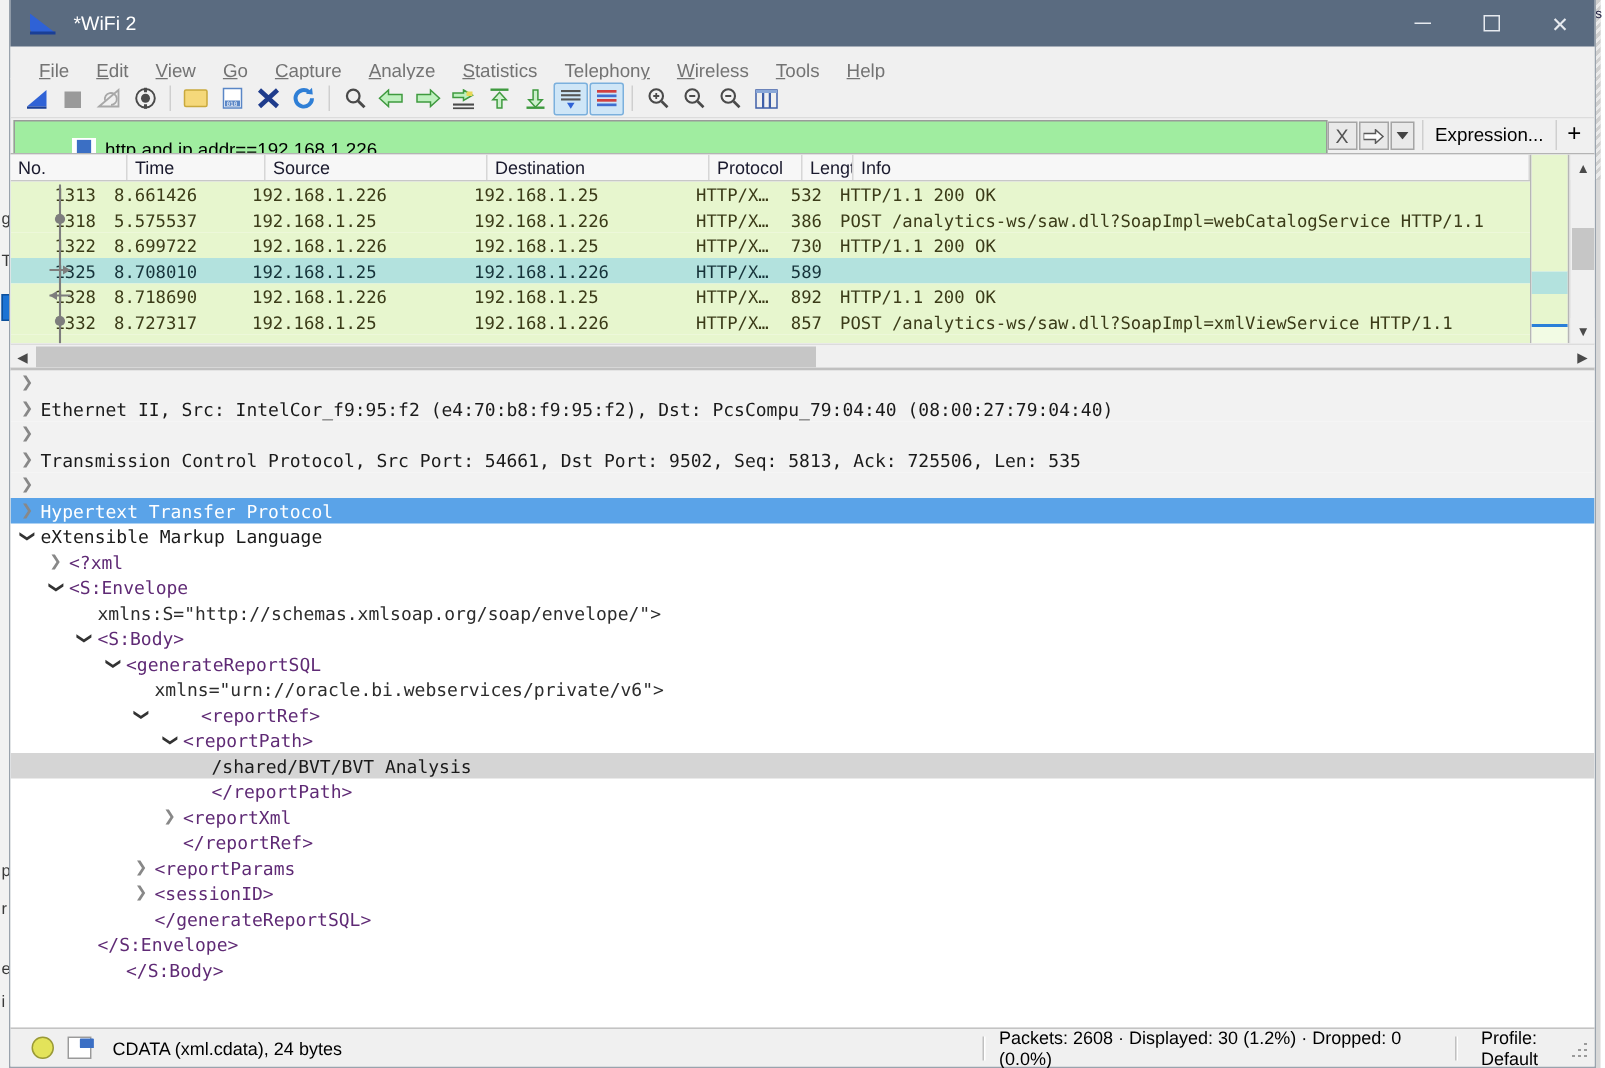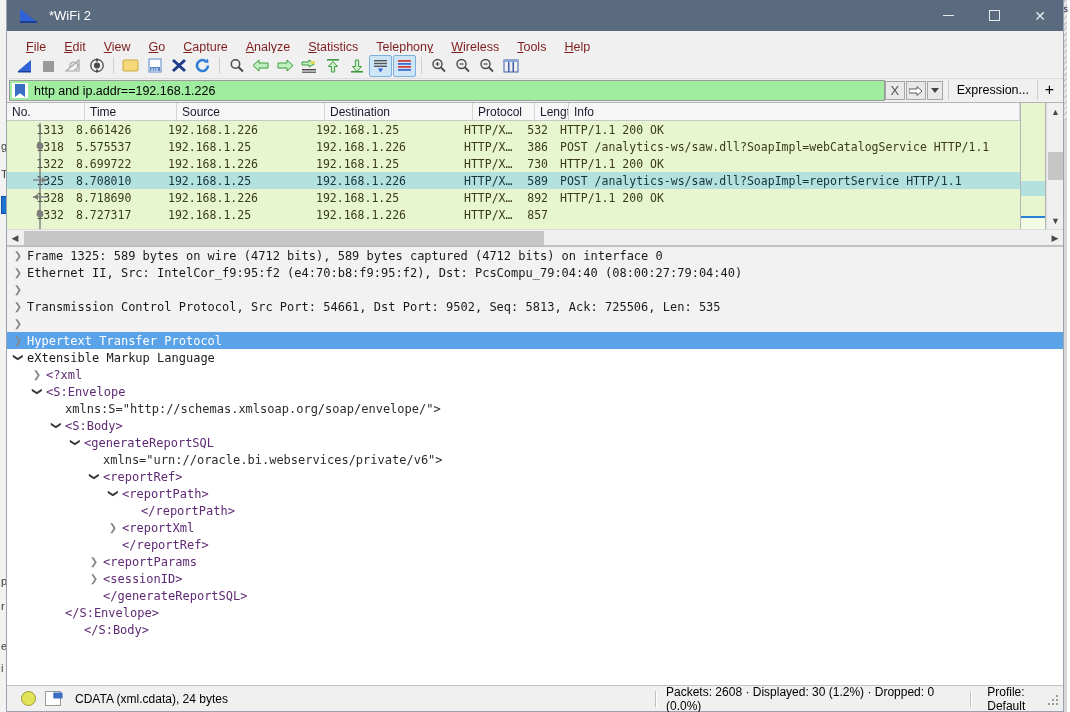--- a/index.html
+++ b/index.html
@@ -77,21 +77,21 @@
   .winbtn .mn { width: 11px; height: 1px; background: #e6eaef; display: block; }
   .winbtn .mx { width: 11px; height: 11px; border: 1.5px solid #e6eaef; display: block; }
 
   
   #menubar {
     height: 22px; flex: 0 0 22px; background: #f0f0f0;
     display: flex; align-items: center; padding-left: 10px;
     border-bottom: 1px solid #f0f0f0;
   }
   .menu-item {
-    padding: 2px 9px; font-size: 12.5px; color: #7f1d1d; cursor: default;
+    padding: 2px 9px; font-size: 12.5px; color: #737373; cursor: default;
     font-family: "Liberation Sans", sans-serif;
     margin-top: 11px;
   }
   .menu-item u { text-decoration: underline; }
 
   
   #toolbar {
     height: 26px; flex: 0 0 26px; background: #f0f0f0;
     display: flex; align-items: center; padding-left: 6px; gap: 1px;
     border-bottom: 1px solid #dcdcdc;
@@ -103,21 +103,21 @@
   .tb.sel { background: #cfe6f7; border: 1px solid #7bb0dd; border-radius: 2px; }
   .tbsep { width: 1px; height: 17px; background: #cfcfcf; margin: 0 4px; }
 
   
   #filterbar {
     height: 23px; flex: 0 0 23px; background: #f0f0f0;
     display: flex; align-items: stretch; padding: 1px 2px 2px 2px;
   }
   #filterinput {
     flex: 1; background: #a0eda0; border: 1px solid #9a9a9a;
-    display: flex; align-items: center; height: 21px; min-width: 0;
+    display: flex; align-items: center; height: 39px; min-width: 0; padding-left: 36px;
   }
   .bookmark {
     width: 16px; height: 15px; margin-left: 2px; background: #ffffff;
     position: relative; flex: 0 0 16px;
   }
   .bookmark .bm {
     position: absolute; left: 3px; top: 1px; width: 10px; height: 13px;
     background: #3b6fc4;
     clip-path: polygon(0 0, 100% 0, 100% 100%, 50% 72%, 0 100%);
   }
@@ -476,40 +476,40 @@
             <div class="cell" style="flex:1">HTTP/1.1 200 OK</div>
           </div>
 
           <div class="prow selected">
             <div class="cell num" style="width:64px">1325</div>
             <div class="cell" style="width:92px">8.708010</div>
             <div class="cell" style="width:148px">192.168.1.25</div>
             <div class="cell" style="width:148px">192.168.1.226</div>
             <div class="cell" style="width:62px">HTTP/X…</div>
             <div class="cell num" style="width:34px">589</div>
-            <div class="cell" style="flex:1">POST /analytics-ws/saw.dll?SoapImpl=reportService HTTP/1.1</div>
           </div>
 
           <div class="prow">
             <div class="cell num" style="width:64px">1328</div>
             <div class="cell" style="width:92px">8.718690</div>
             <div class="cell" style="width:148px">192.168.1.226</div>
             <div class="cell" style="width:148px">192.168.1.25</div>
             <div class="cell" style="width:62px">HTTP/X…</div>
             <div class="cell num" style="width:34px">892</div>
             <div class="cell" style="flex:1">HTTP/1.1 200 OK</div>
           </div>
 
           <div class="prow">
             <div class="cell num" style="width:64px">1332</div>
             <div class="cell" style="width:92px">8.727317</div>
             <div class="cell" style="width:148px">192.168.1.25</div>
             <div class="cell" style="width:148px">192.168.1.226</div>
             <div class="cell" style="width:62px">HTTP/X…</div>
             <div class="cell num" style="width:34px">857</div>
+            <div class="cell" style="flex:1">POST /analytics-ws/saw.dll?SoapImpl=xmlViewService HTTP/1.1</div>
           </div>
 
           <div class="prow" style="height:6px"></div>
 
           <svg id="gutter-svg" style="position:absolute;left:24px;top:18px;width:18px;height:112px;pointer-events:none">
             <line x1="9" y1="2" x2="9" y2="108" stroke="#7d7d7d" stroke-width="1.4"></line>
             <circle cx="9" cy="25" r="3.4" fill="#7d7d7d"></circle>
             <line x1="2" y1="59" x2="16" y2="59" stroke="#7d7d7d" stroke-width="1.4"></line>
             <path d="M16 59 L11 56 L11 62 Z" fill="#7d7d7d"></path>
             <line x1="2" y1="76" x2="16" y2="76" stroke="#7d7d7d" stroke-width="1.4"></line>
@@ -538,21 +538,20 @@
       <div class="hsarrow" style="left:0">◀</div>
       <div id="hthumb" style="left:17px;width:520px"></div>
       <div class="hsarrow" style="right:0">▶</div>
     </div>
   </div>
 
   <div id="detailpane">
       <div class="drow altbg">
         <div style="width: 6px; flex: 0 0 auto;"></div>
         <div class="exp">❯</div>
-        <div class="dtext" style="color: rgb(26, 26, 26);">Frame 1325: 589 bytes on wire (4712 bits), 589 bytes captured (4712 bits) on interface 0</div>
       </div>
       <div class="drow altbg">
         <div style="width: 6px; flex: 0 0 auto;"></div>
         <div class="exp">❯</div>
         <div class="dtext" style="color: rgb(26, 26, 26);">Ethernet II, Src: IntelCor_f9:95:f2 (e4:70:b8:f9:95:f2), Dst: PcsCompu_79:04:40 (08:00:27:79:04:40)</div>
       </div>
       <div class="drow altbg">
         <div style="width: 6px; flex: 0 0 auto;"></div>
         <div class="exp">❯</div>
       </div>
@@ -601,26 +600,31 @@
         <div class="dtext" style="color: rgb(95, 42, 117);">&lt;generateReportSQL</div>
       </div>
       <div class="drow">
         <div style="width: 82px; flex: 0 0 auto;"></div>
         <div class="exp"></div>
         <div class="dtext" style="color: rgb(44, 44, 44);">xmlns="urn://oracle.bi.webservices/private/v6"&gt;</div>
       </div>
       <div class="drow">
         <div style="width: 82px; flex: 0 0 auto;"></div>
         <div class="exp" style="transform: rotate(90deg); color: rgb(51, 51, 51);">❯</div>
-        <div class="dtext" style="color: rgb(95, 42, 117);">&lt;reportRef&gt;</div>
+        <div class="dtext" style="color: rgb(95, 42, 117); margin-left: 31px;">&lt;reportRef&gt;</div>
       </div>
       <div class="drow">
         <div style="width: 101px; flex: 0 0 auto;"></div>
         <div class="exp" style="transform: rotate(90deg); color: rgb(51, 51, 51);">❯</div>
         <div class="dtext" style="color: rgb(95, 42, 117);">&lt;reportPath&gt;</div>
+      </div>
+      <div class="drow selgrey">
+        <div style="width: 120px; flex: 0 0 auto;"></div>
+        <div class="exp"></div>
+        <div class="dtext" style="color: rgb(26, 26, 26);">/shared/BVT/BVT Analysis</div>
       </div>
       <div class="drow">
         <div style="width: 120px; flex: 0 0 auto;"></div>
         <div class="exp"></div>
         <div class="dtext" style="color: rgb(95, 42, 117);">&lt;/reportPath&gt;</div>
       </div>
       <div class="drow">
         <div style="width: 101px; flex: 0 0 auto;"></div>
         <div class="exp">❯</div>
         <div class="dtext" style="color: rgb(95, 42, 117);">&lt;reportXml</div>

